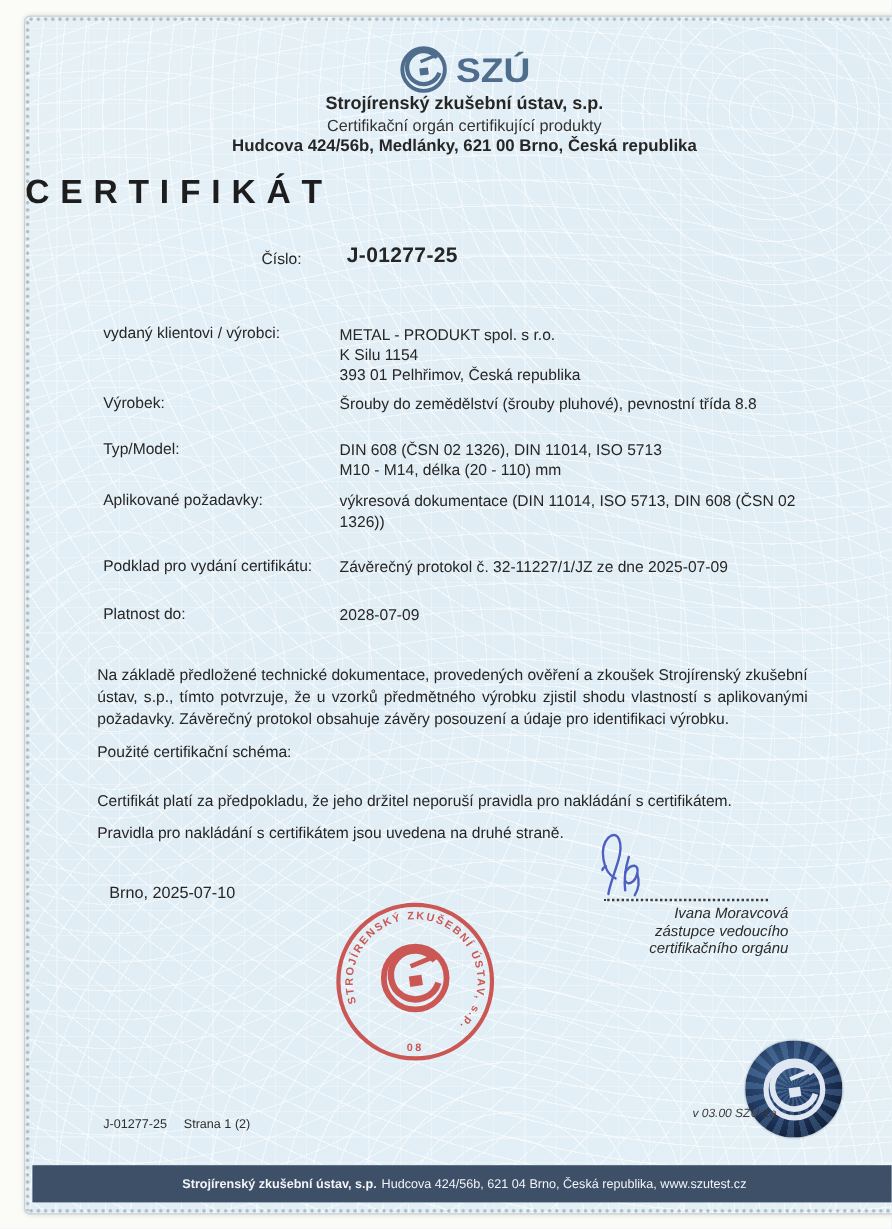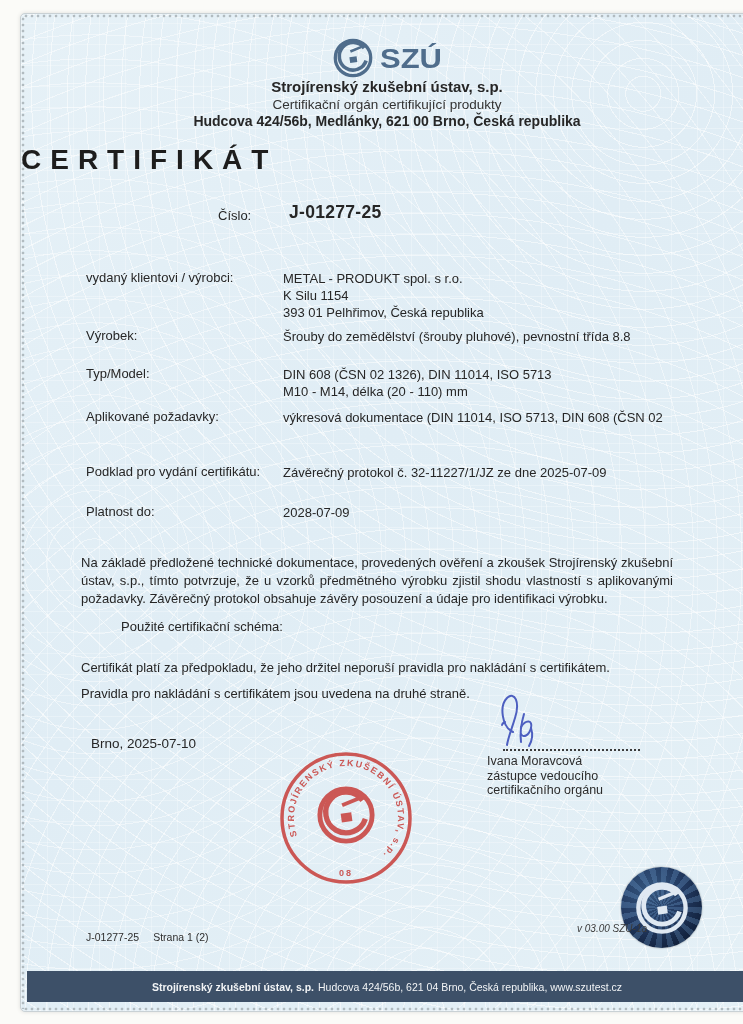--- a/index.html
+++ b/index.html
@@ -44,29 +44,29 @@
 
   
   .row{position:absolute;left:0;width:100%;}
   .lbl{position:absolute;left:65px;font-size:13px;white-space:nowrap;}
   .val{position:absolute;left:262px;font-size:13px;line-height:17px;width:400px;}
   .r1{top:256px}.r2{top:314px}.r3{top:352px}.r4{top:395px}.r5{top:450px}.r6{top:490px}
 
   
   .para{position:absolute;left:60px;width:592px;font-size:13px;line-height:18px;text-align:justify;}
   .p1{top:540px;}
-  .p2{top:604px;text-align:left;line-height:17px;margin-left:40px;}
+  .p2{top:604px;text-align:left;line-height:17px;}
   .p3{top:645px;text-align:left;}
   .p4{top:671px;text-align:left;}
 
   
   .place-date{position:absolute;left:70px;top:722px;font-size:13.5px;}
   .signature{position:absolute;left:468px;top:678px;color:#4d5fc0;}
   .sig-dots{position:absolute;left:482px;top:721px;width:137px;height:14px;border-bottom:2px dotted #3c3c3c;}
-  .sig-block{position:absolute;left:466px;top:740px;width:170px;text-align:left;font-size:12.5px;line-height:14.5px;color:#2b2b2b;}
+  .sig-block{position:absolute;left:466px;top:740px;width:170px;text-align:right;font-size:12.5px;line-height:14.5px;color:#2b2b2b;font-style:italic;}
 
   
   .stamp{position:absolute;left:250px;top:729px;opacity:.88;color:#c8433f;}
   .stamp text{fill:#c8433f;font-family:"Liberation Sans",sans-serif;font-weight:bold;}
 
   
   .hologram{
     position:absolute;left:600px;top:853px;width:81px;height:81px;border-radius:50%;
     background:
       repeating-conic-gradient(rgba(120,170,220,.25) 0 9deg, rgba(0,0,0,0) 9deg 18deg),
@@ -139,20 +139,21 @@
       <div class="lbl">Typ/Model:</div>
       <div class="val">
         <div>DIN 608 (ČSN 02 1326), DIN 11014, ISO 5713</div>
         <div>M10 - M14, délka (20 - 110) mm</div>
       </div>
     </div>
     <div class="row r4">
       <div class="lbl">Aplikované požadavky:</div>
       <div class="val">
         <div>výkresová dokumentace (DIN 11014, ISO 5713, DIN 608 (ČSN 02</div>
+        <div>1326))</div>
       </div>
     </div>
     <div class="row r5">
       <div class="lbl">Podklad pro vydání certifikátu:</div>
       <div class="val">
         <div>Závěrečný protokol č. 32-11227/1/JZ ze dne 2025-07-09</div>
       </div>
     </div>
     <div class="row r6">
       <div class="lbl">Platnost do:</div>

